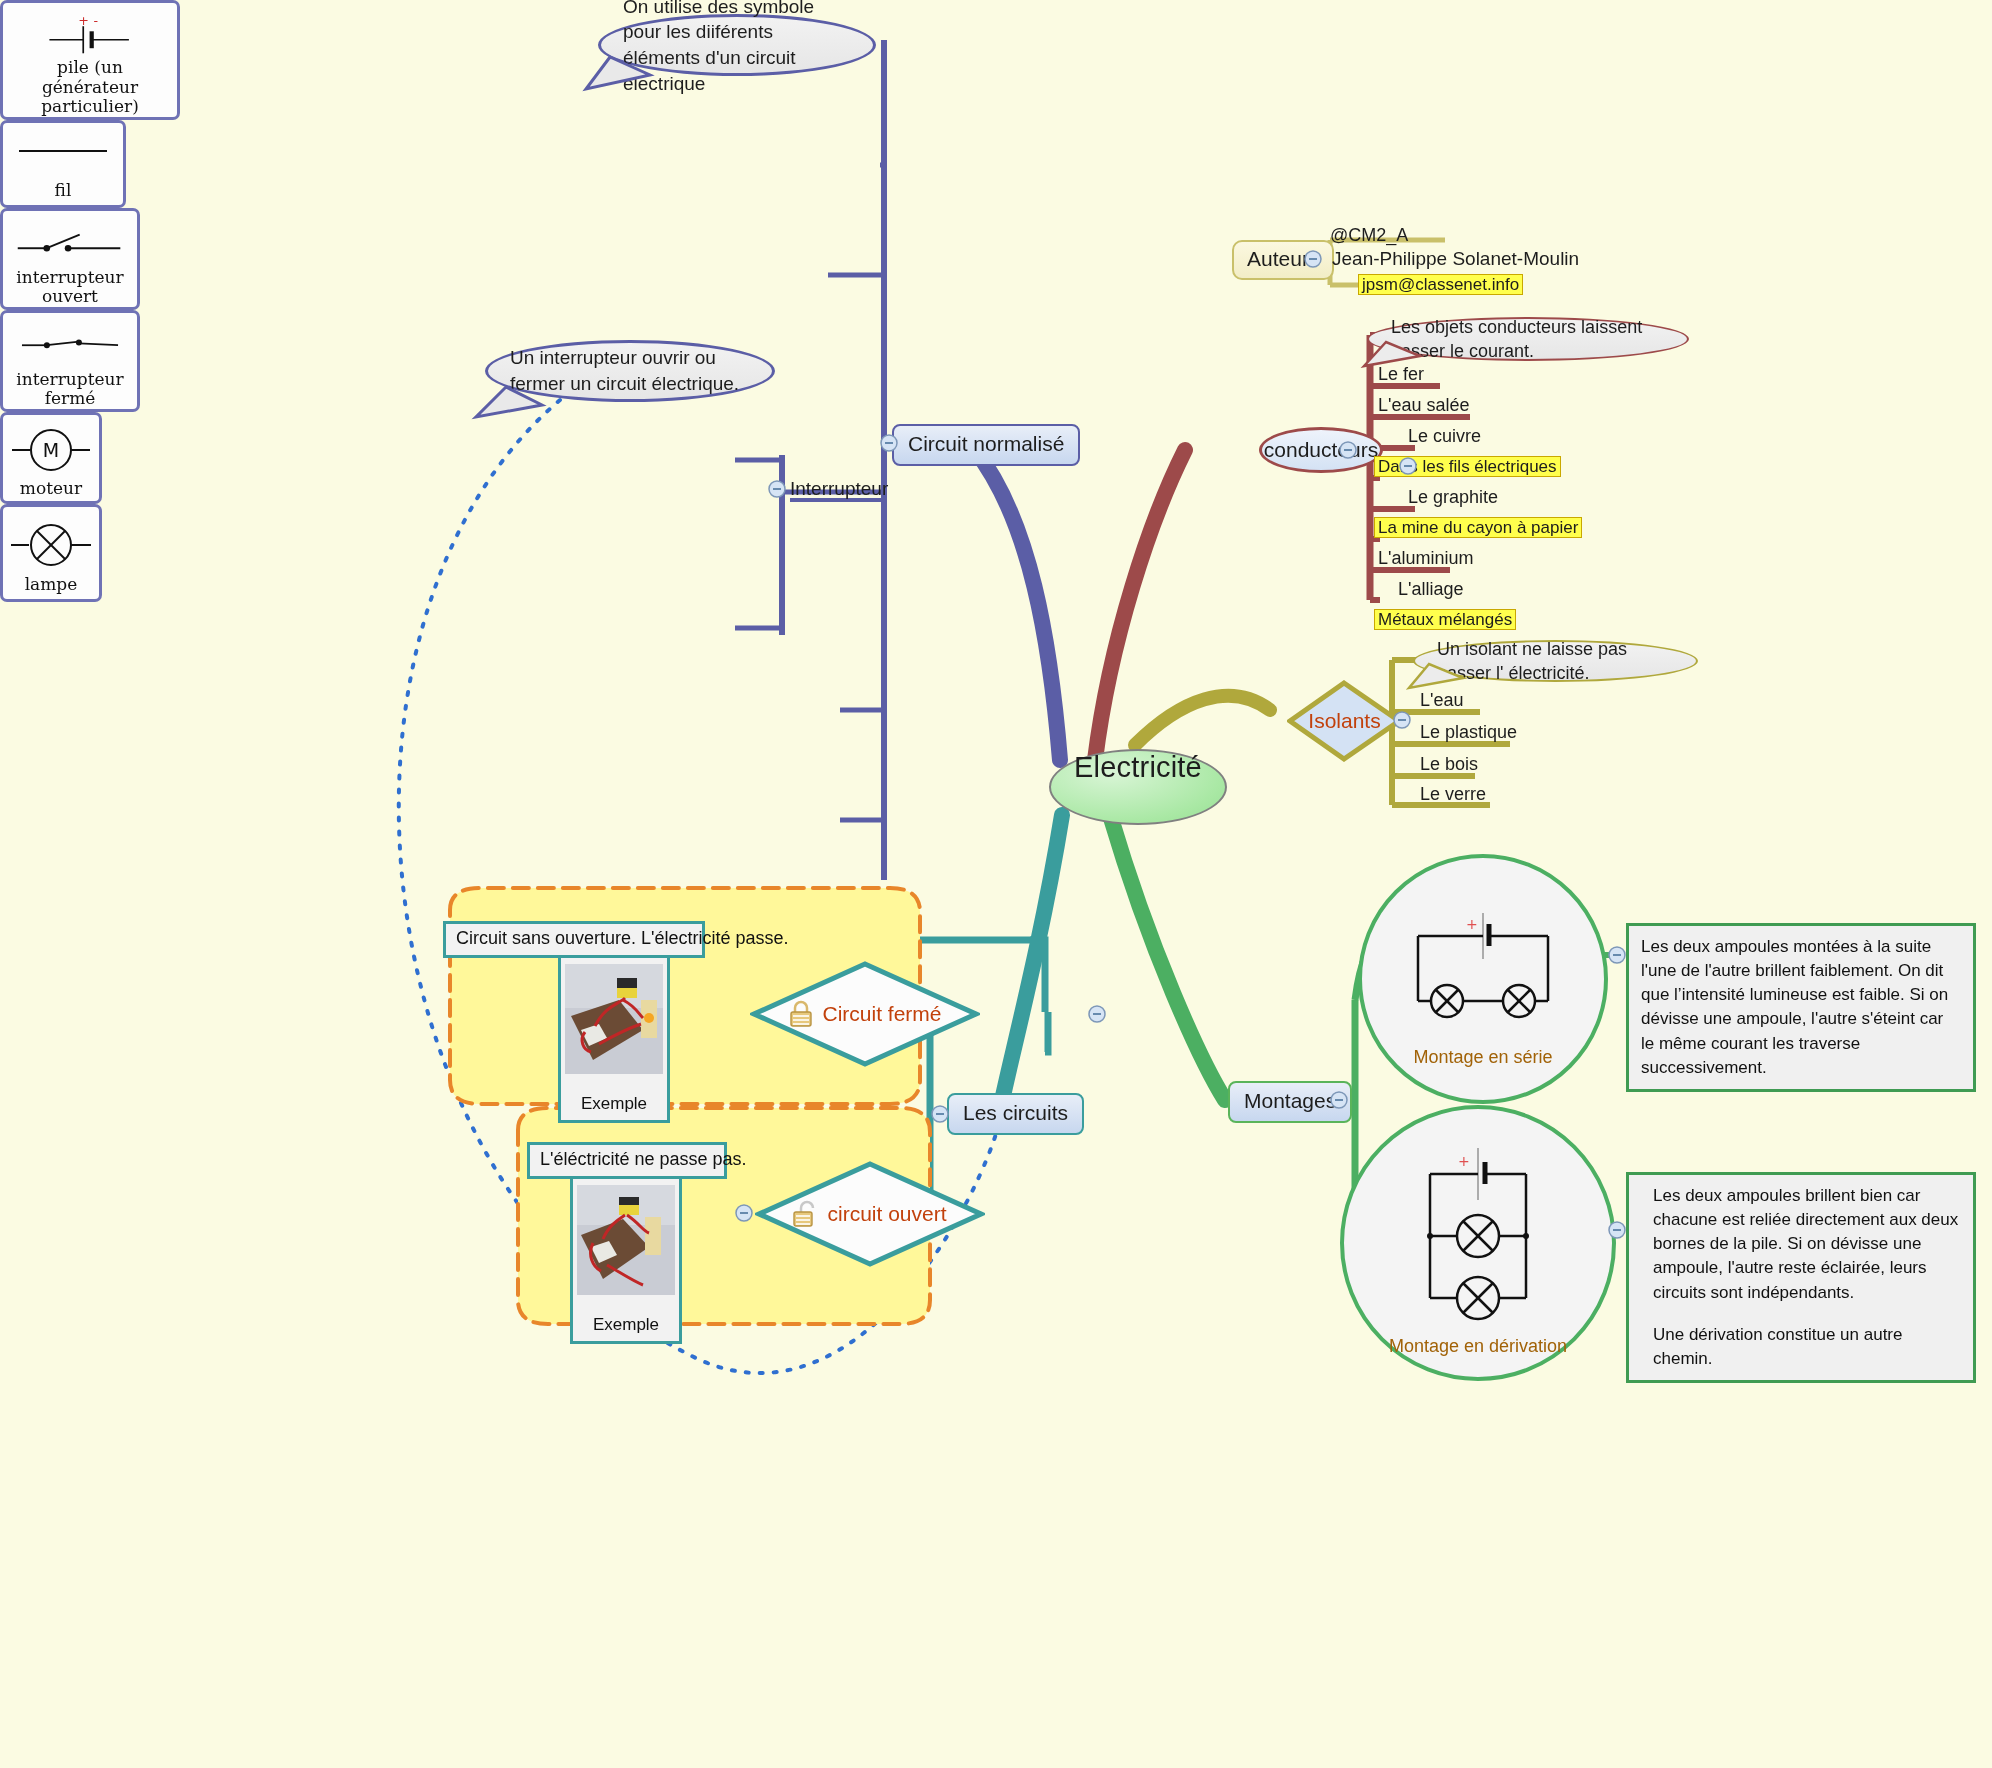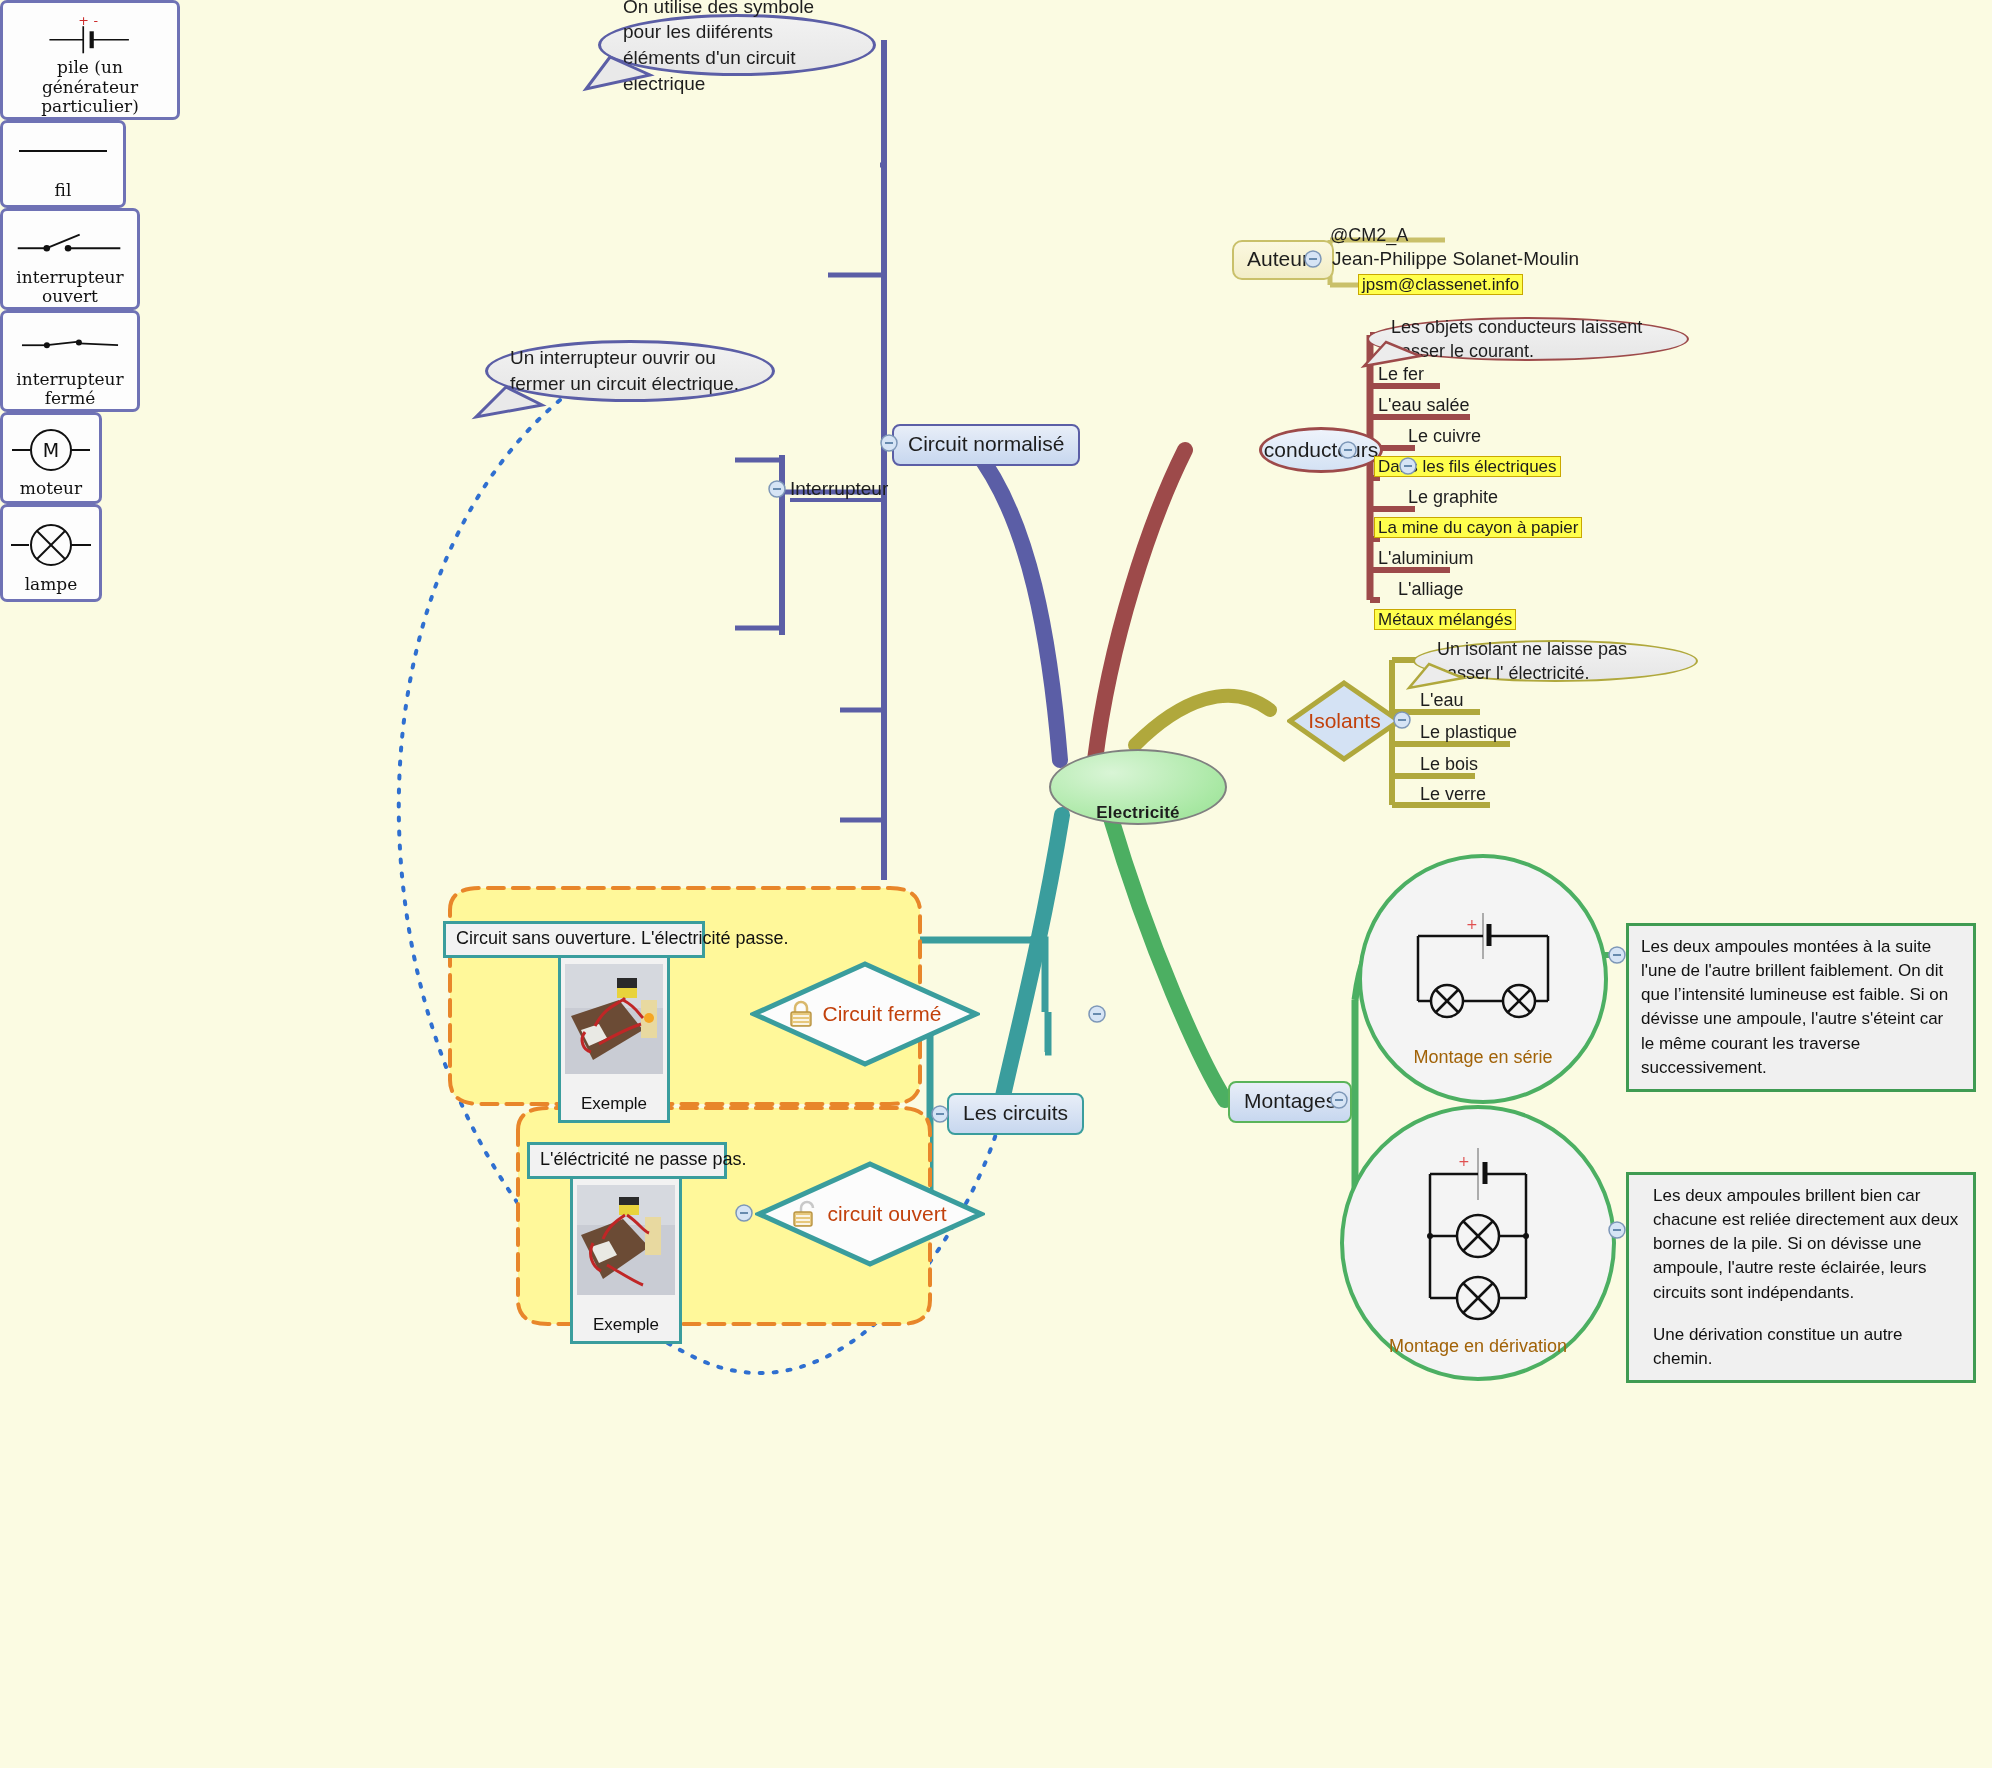--- a/index.html
+++ b/index.html
@@ -15,22 +15,22 @@
   svg.lines { position:absolute; left:0; top:0; width:1992px; height:1768px; pointer-events:none; }
 
   .node { position:absolute; }
 
   
   .central {
     width:178px; height:76px;
     border-radius:50%;
     background:radial-gradient(ellipse at 35% 30%, #d9f5d6 0%, #a9e8a4 70%, #96de93 100%);
     border:2px solid #808080;
-    display:flex; align-items:flex-end; justify-content:center;
-    font-size:17px; font-weight:bold; color:#1d1d1d;
+    display:flex; align-items:flex-start; justify-content:center;
+    font-size:29px; font-weight:normal; color:#1d1d1d;
     letter-spacing:.2px;
   }
 
   
   .pill {
     background:linear-gradient(to bottom,#e8eef8,#c7d7ef);
     border:2.5px solid #5b5ea6;
     border-radius:8px;
     padding:6px 14px 8px 14px;
     font-size:21px; color:#1d1d1d;

